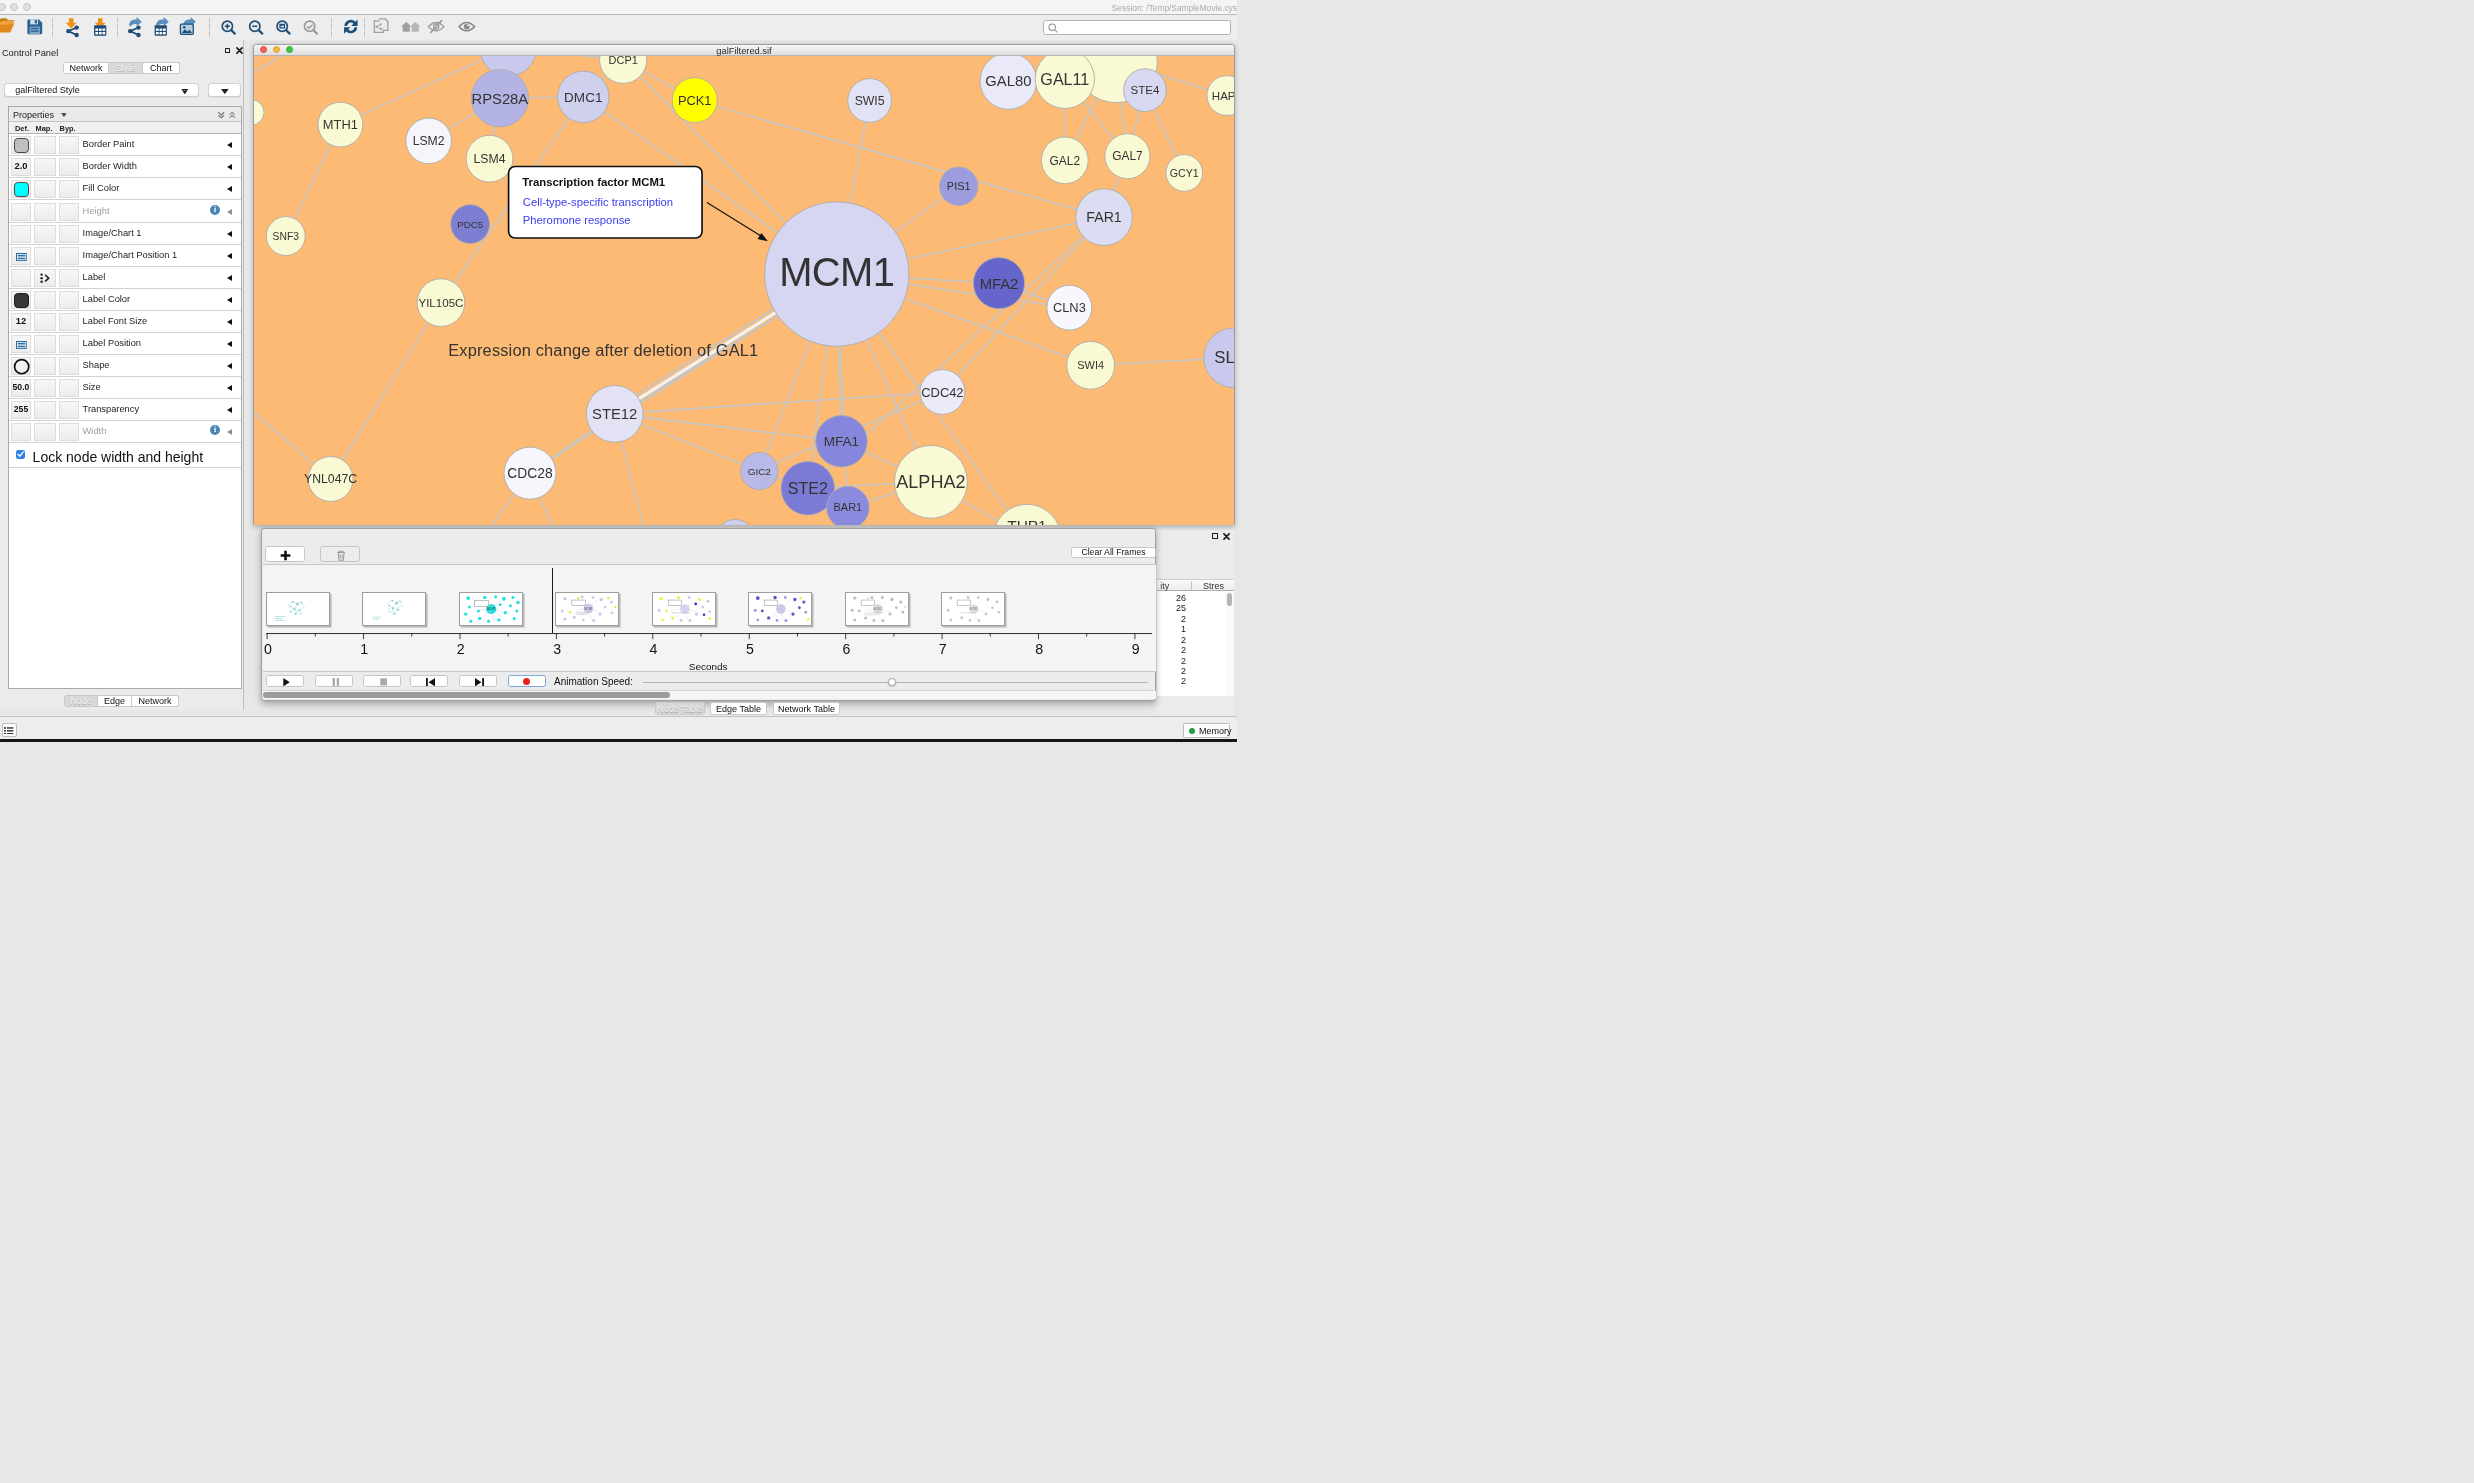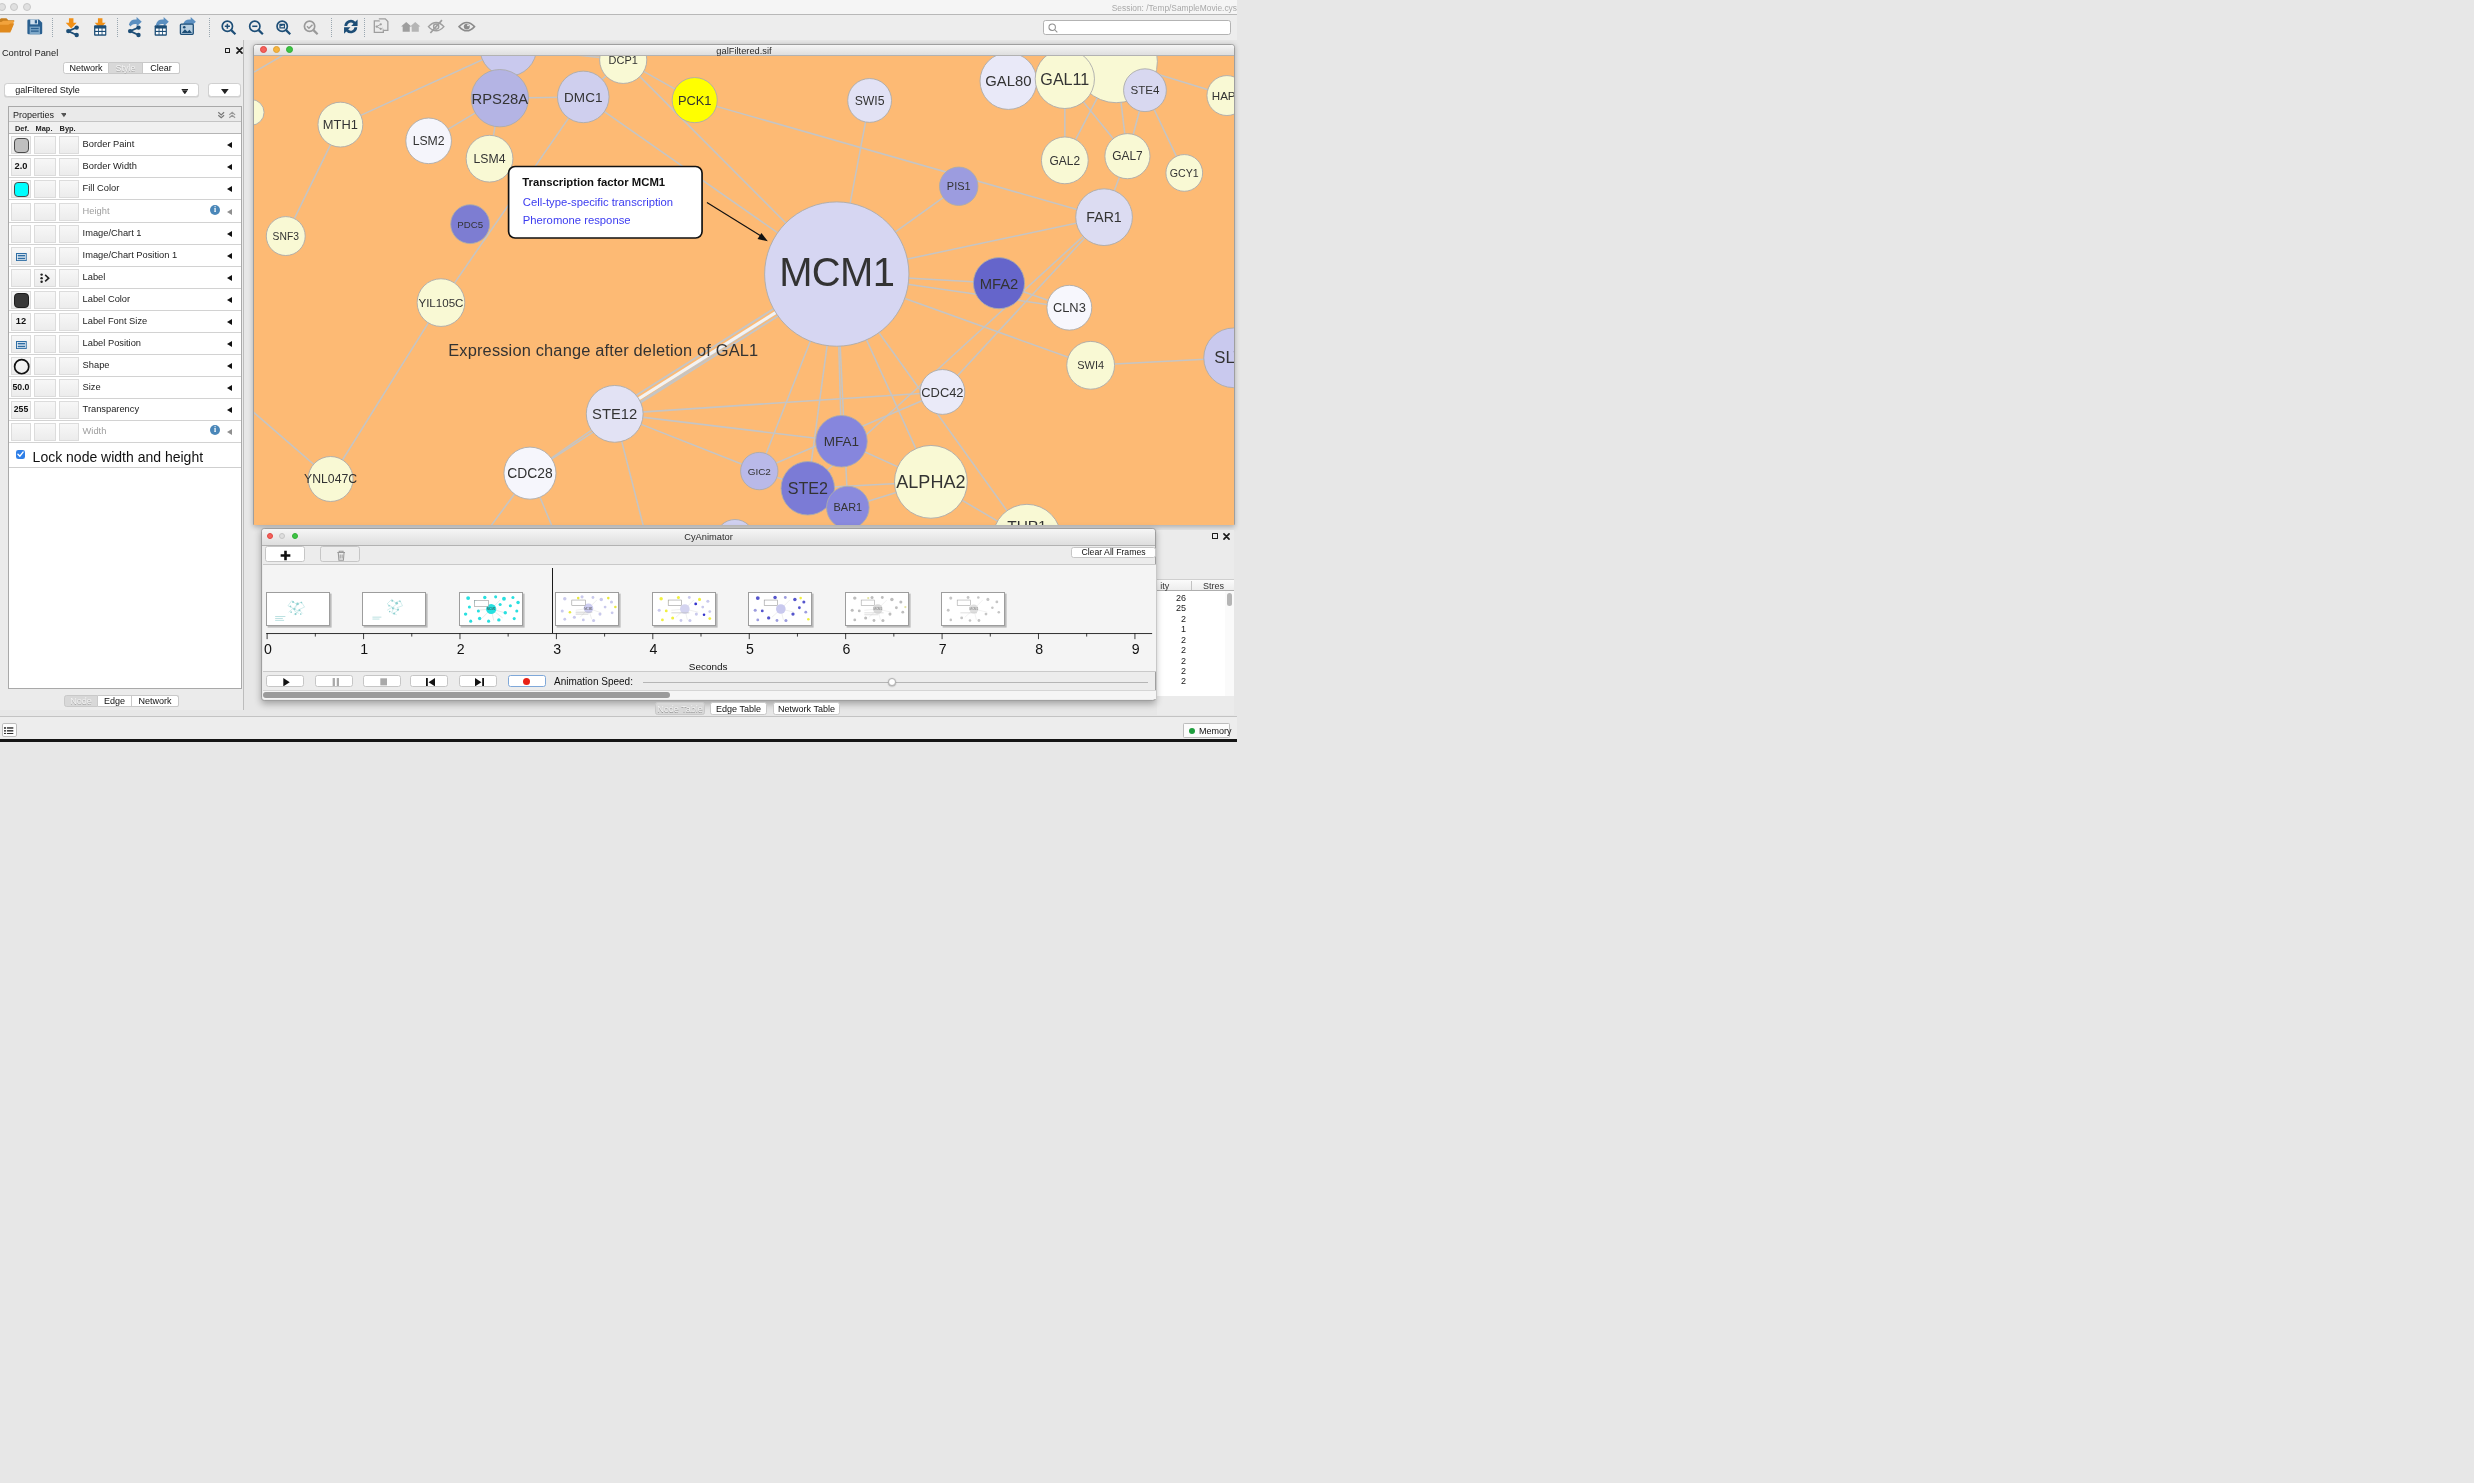--- a/index.html
+++ b/index.html
@@ -204,21 +204,21 @@
 </div>
 <div class="abs" id="cpanel">
   <div id="cptitle">Control Panel</div>
   <div style="position:absolute;left:225px;top:8.2px;width:5.2px;height:5.2px;border:0.9px solid #1b1b1b;border-radius:0.6px;"></div>
   <svg style="position:absolute;left:236px;top:7.4px" width="7" height="7" viewBox="0 0 11 11">
       <path d="M1.5 1.5 L9.5 9.5 M9.5 1.5 L1.5 9.5" stroke="#1b1b1b" stroke-width="2.6" stroke-linecap="round"></path>
     </svg>
   <div class="seg" style="left:63px;top:21.6px;">
     <div style="width:46px;">Network</div>
     <div class="sel" style="width:34px;">Style</div>
-    <div style="width:37px;">Clear</div>
+    <div style="width:37px;">Chart</div>
   </div>
   <div id="styledrop">galFiltered Style
     <svg width="7.7" height="6.4" style="position:absolute;right:9px;top:3.9px" viewBox="0 0 12 10">
         <path d="M1 2.5 h10 M3 4.5 l3 4 l3 -4 z" stroke="#222" fill="#222" stroke-width="1.6"></path>
       </svg>
   </div>
   <div id="stylebtn">
       <svg width="7.7" height="5.2" style="position:absolute;left:12.2px;top:4.5px" viewBox="0 0 12 8">
         <path d="M0 0 h12 l-6 8 z" fill="#222"></path>
       </svg>
@@ -567,26 +567,20 @@
     <div style="position:absolute;right:39px;top:54px;">2</div>
     <div style="position:absolute;right:39px;top:65px;">2</div>
     <div style="position:absolute;right:39px;top:75px;">2</div>
     <div style="position:absolute;right:39px;top:85px;">2</div>
   </div>
   <div style="position:absolute;left:68px;top:61px;width:9.3px;height:105px;background:#fafafa;">
     <div style="position:absolute;left:1.9px;top:1.9px;width:5.2px;height:13.5px;background:#b5b5b5;border-radius:2.6px;"></div>
   </div>
 </div>
 <div class="abs" id="cywin">
-  <div id="cytbar">
-    <div class="ntl" style="left:4.8px;top:3.8px;width:6.4px;height:6.4px;background:#f4615c;border:0.6px solid #e14640;"></div>
-    <div class="ntl" style="left:17px;top:3.8px;width:6.4px;height:6.4px;background:#dedede;border:0.6px solid #c5c5c5;"></div>
-    <div class="ntl" style="left:30px;top:3.8px;width:6.4px;height:6.4px;background:#3ec444;border:0.6px solid #31ad36;"></div>
-    <div style="position:absolute;left:0;right:0;top:3.2px;text-align:center;font-size:9.3px;color:#2a2a2a;">CyAnimator</div>
-  </div>
   <div class="cybtn" style="left:3.4px;top:17px;width:40px;height:16px;">
       <svg width="11" height="11" style="position:absolute;left:14px;top:2.6px" viewBox="0 0 17 17">
         <path d="M8.5 1 v15 M1 8.5 h15" stroke="#111" stroke-width="4"></path>
       </svg>
     </div>
   <div class="cybtn" style="left:58px;top:17px;width:40px;height:16px;background:#ededed;">
       <svg width="10.3" height="11" style="position:absolute;left:15px;top:2.6px" stroke="#999" fill="none" stroke-width="1.6" viewBox="0 0 16 17">
         <path d="M2 4 h12 M5 4 v-2 h6 v2 M3.5 4 l1 12 h7 l1 -12 M6.5 7 v6 M9.5 7 v6"></path>
       </svg>
     </div>

